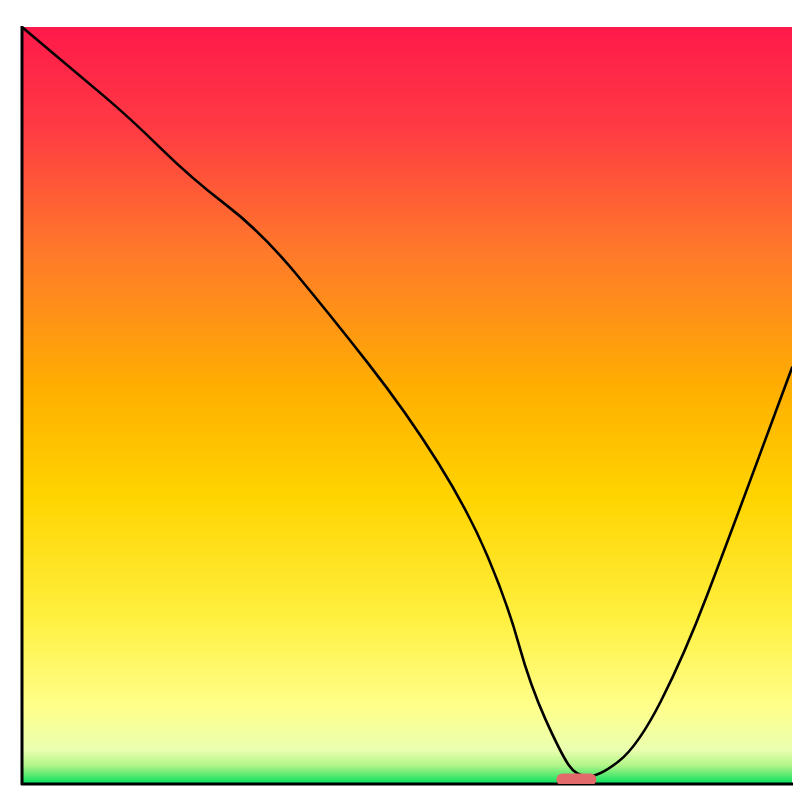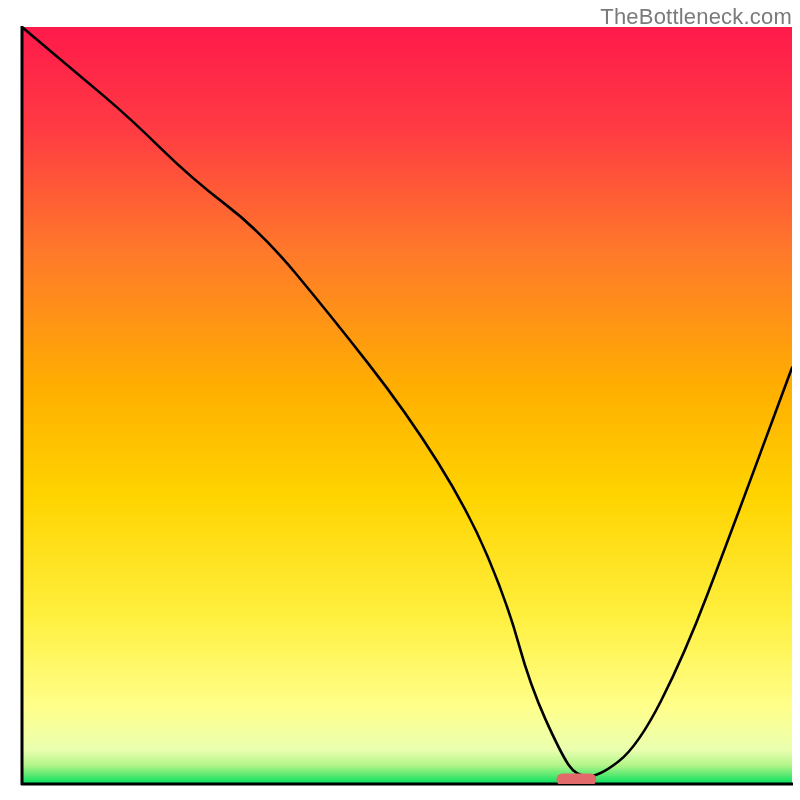--- a/index.html
+++ b/index.html
@@ -25,21 +25,20 @@
     font-weight: 500;
   }
   svg {
     display: block;
   }
 </style>
 </head>
 <body>
 
 <div class="canvas">
-  <div class="watermark">TheBottleneck.com</div>
 
   <svg id="chart-svg" width="800" height="800">
     <defs>
       <clipPath id="plot-clip">
         <rect id="clip-rect" x="22" y="27" width="770" height="757"></rect>
       </clipPath>
     </defs>
     <g id="plot-area" clip-path="url(#plot-clip)">
         <rect x="22" y="27" width="770" height="2.992105263157895" fill="rgb(255,26,75)" stroke="none"></rect>
         <rect x="22" y="28.992105263157896" width="770" height="2.992105263157895" fill="rgb(255,27,75)" stroke="none"></rect>

